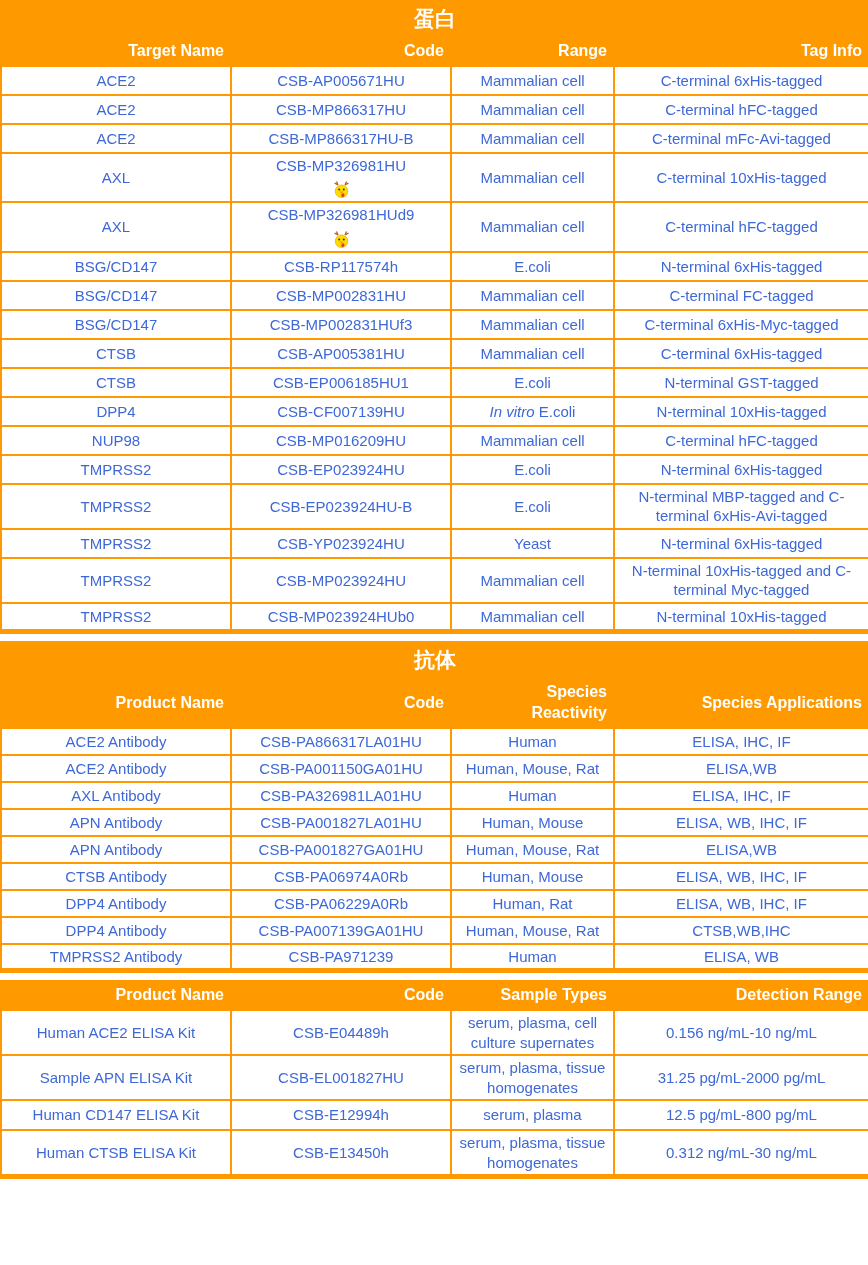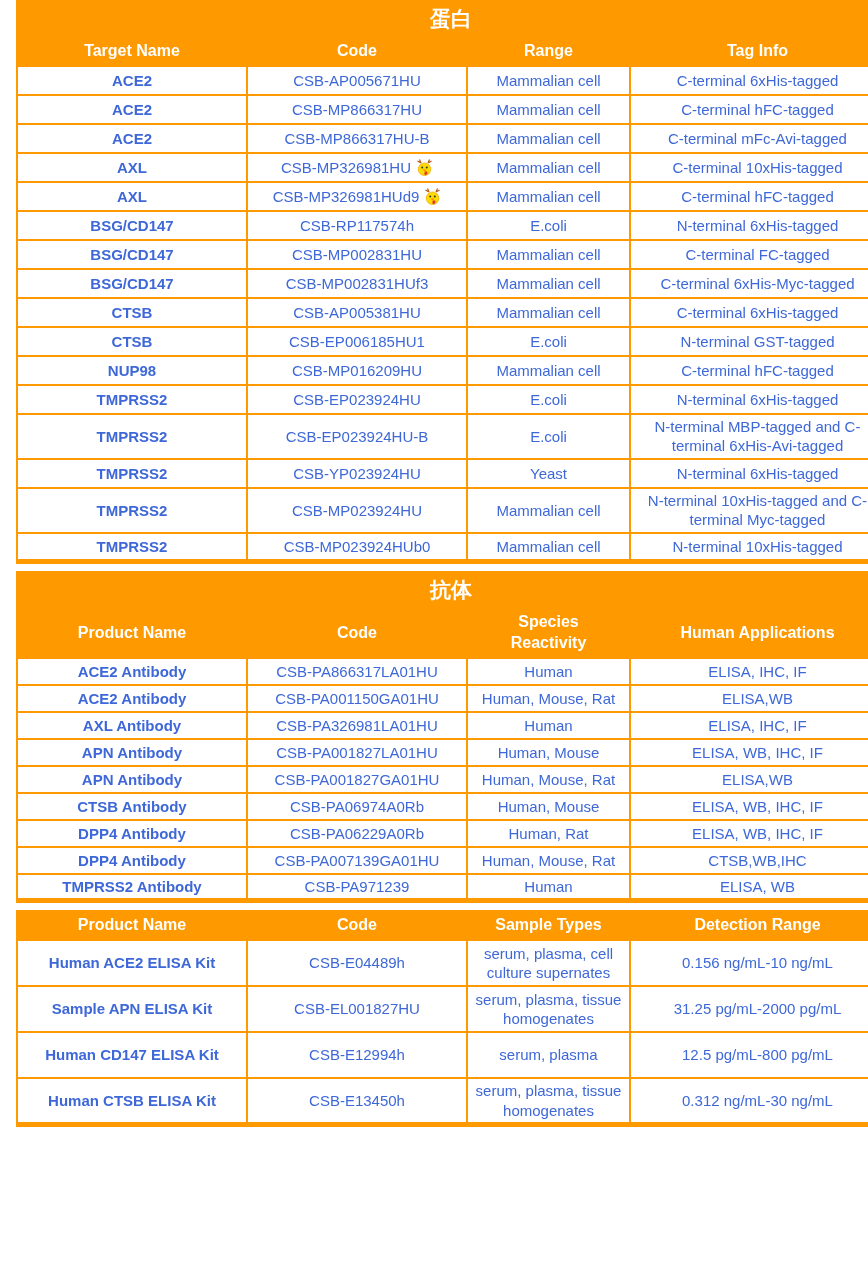--- a/index.html
+++ b/index.html
@@ -3,46 +3,46 @@
 <meta charset="utf-8">
 <style>
   :root{
     --orange:#FF9900;
     --blue:#3E68D8;
     --header-text:#FFFFFF;
     --row-bg:#FFFFFF;
   }
   html,body{margin:0;padding:0;background:#fff;}
   body{width:868px;font-family:"Liberation Sans",sans-serif;}
-  .tbl-section{margin:0 0 7px 16px;}
+  .tbl-section{margin:0 0 7px 0;}
   table{width:868px;border-collapse:collapse;table-layout:fixed;
         border:2px solid var(--orange);border-bottom-width:5px;}
   th,td{box-sizing:border-box;}
   th.title-cell{
     background:var(--orange);color:var(--header-text);
     font-size:21px;font-weight:bold;height:36px;text-align:center;
     padding:0;border:0;
   }
   tr.head-row th{
     background:var(--orange);color:var(--header-text);
-    font-weight:bold;font-size:16px;text-align:center;
+    font-weight:bold;font-size:16px;text-align:right;
     padding:3px 6px;height:20px;border:2px solid var(--orange);
     white-space:pre-line;line-height:1.3;
   }
   tbody td{
     background:var(--row-bg);border:2px solid var(--orange);
     color:var(--blue);text-align:center;font-size:15px;
     padding:2px 6px;line-height:1.3;vertical-align:middle;
   }
-  td.first-col{font-weight:bold;}
+  td.first-col{font-weight:normal;}
   
   .s0 tbody td{height:29px;}
   .s1 tbody td{height:27px;}
-  .s2 tbody td{height:46px;}
-  .code-wrap{display:inline-flex;align-items:center;gap:5px;vertical-align:middle;}
+  .s2 tbody td{height:30px;}
+  .code-wrap{display:inline-flex;align-items:center;gap:5px;vertical-align:middle;flex-direction:column;}
   .chick{display:inline-block;vertical-align:middle;}
 </style>
 </head>
 <body>
 
 <div>
 
   <section class="tbl-section s0">
     <table>
       <colgroup>
@@ -143,20 +143,26 @@
             <td>Mammalian cell</td>
             <td>C-terminal 6xHis-tagged</td>
           </tr>
           <tr>
             <td class="first-col">CTSB</td>
             <td>CSB-EP006185HU1</td>
             <td>E.coli</td>
             <td>N-terminal GST-tagged</td>
           </tr>
           <tr>
+            <td class="first-col">DPP4</td>
+            <td>CSB-CF007139HU</td>
+            <td><i>In vitro</i><span> E.coli</span></td>
+            <td>N-terminal 10xHis-tagged</td>
+          </tr>
+          <tr>
             <td class="first-col">NUP98</td>
             <td>CSB-MP016209HU</td>
             <td>Mammalian cell</td>
             <td>C-terminal hFC-tagged</td>
           </tr>
           <tr>
             <td class="first-col">TMPRSS2</td>
             <td>CSB-EP023924HU</td>
             <td>E.coli</td>
             <td>N-terminal 6xHis-tagged</td>
@@ -199,21 +205,21 @@
         </colgroup>
       <thead>
         <tr>
           <th class="title-cell" colspan="4">抗体</th>
         </tr>
         <tr class="head-row">
             <th>Product Name</th>
             <th>Code</th>
             <th>Species
 Reactivity</th>
-            <th>Human Applications</th>
+            <th>Species Applications</th>
           </tr>
       </thead>
       <tbody>
           <tr>
             <td class="first-col">ACE2 Antibody</td>
             <td>CSB-PA866317LA01HU</td>
             <td>Human</td>
             <td>ELISA, IHC, IF</td>
           </tr>
           <tr>

